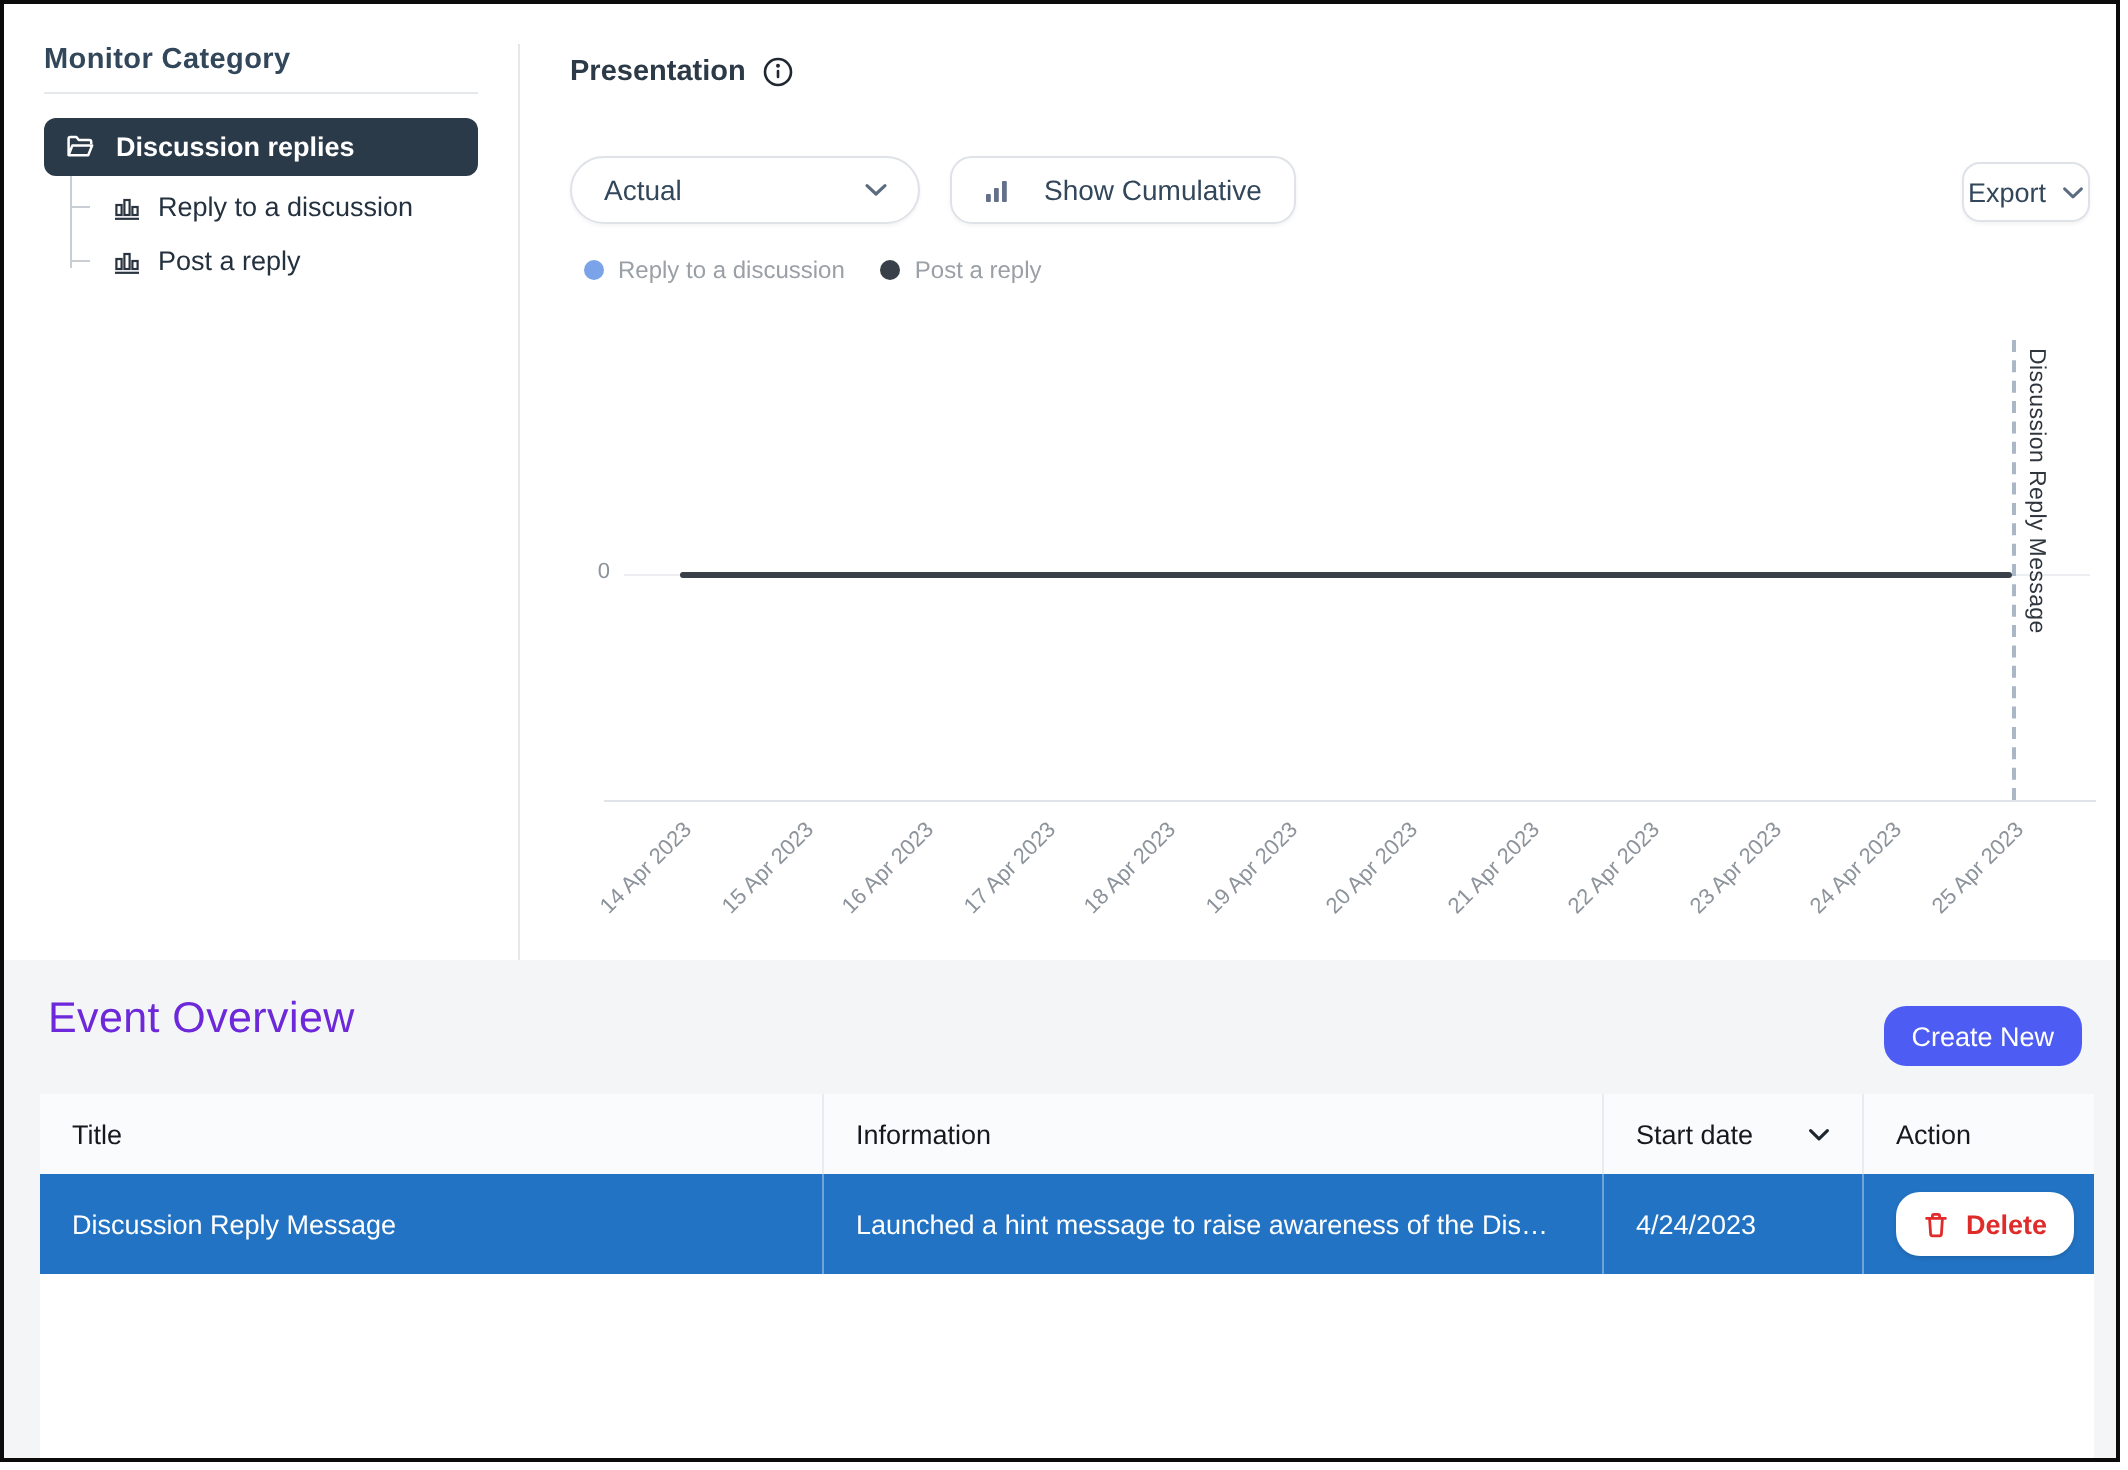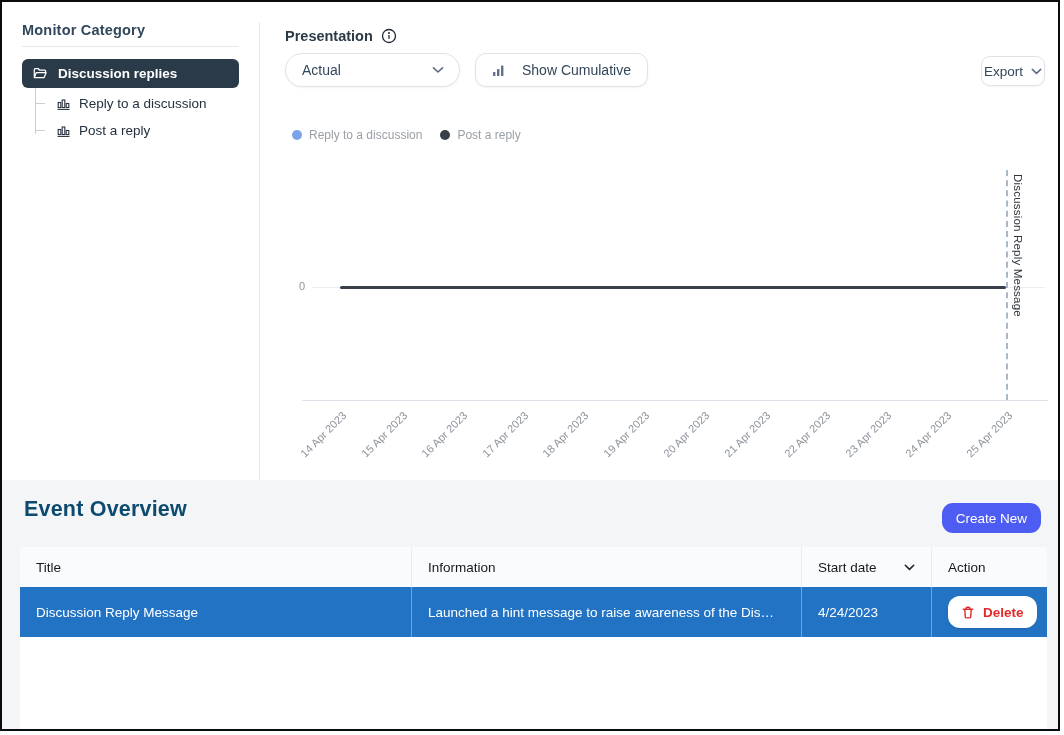--- a/index.html
+++ b/index.html
@@ -16,42 +16,42 @@
   .tree-selected { margin-top:12px; height:29px; background:#2b3a49; border-radius:6px; display:flex; align-items:center; gap:10px; padding:0 11px; color:#fff; font-size:13.5px; font-weight:600; cursor:pointer; }
   .tree-children { position:relative; margin-left:13px; margin-top:2px; }
   .tree-rail { position:absolute; left:0; top:-2px; height:46px; width:1px; background:#c9ced4; }
   .tree-item { position:relative; height:27px; display:flex; align-items:center; gap:9px; padding-left:22px; color:#24313f; font-size:13.5px; cursor:pointer; }
   .tree-item::before { content:""; position:absolute; left:0; top:13px; width:10px; height:1px; background:#c9ced4; }
 
   .v-divider { position:absolute; left:257px; top:20px; width:1px; height:458px; background:#e5e8eb; }
 
   .main { position:absolute; left:283px; top:0; width:763px; height:478px; }
   .panel-head { position:absolute; left:0; top:26px; display:flex; align-items:center; gap:8px; font-size:14.5px; font-weight:600; color:#2c3a47; }
-  .controls { position:absolute; left:0; top:51px; width:763px; height:34px; }
+  .controls { position:absolute; left:0; top:76px; width:763px; height:34px; }
   .ctl { background:#fff; border:1px solid #dfe3e8; color:#33475b; font-size:14px; box-shadow:0 1px 2px rgba(16,24,40,.05); font-family:inherit; }
   .select { position:absolute; left:0; top:0; width:175px; height:34px; border-radius:17px; display:flex; align-items:center; justify-content:space-between; padding:0 15px 0 16px; cursor:pointer; }
   .btn-cumulative { position:absolute; left:190px; top:0; height:34px; border-radius:11px; display:flex; align-items:center; gap:17px; padding:6px 16px; cursor:pointer; }
   .btn-export { position:absolute; right:3px; top:3px; height:30px; border-radius:9px; display:flex; align-items:center; gap:8px; padding:0 2px; font-size:13.5px; cursor:pointer; }
 
   
   .chart { position:absolute; left:0; top:118px; width:763px; height:356px; }
   .legend { position:absolute; left:7px; top:8px; display:flex; align-items:center; gap:18px; }
   .legend-item { display:flex; align-items:center; gap:7px; font-size:12px; color:#9aa0a6; }
   .legend-dot { width:10px; height:10px; border-radius:50%; display:inline-block; }
   .y-tick { position:absolute; font-size:11px; color:#8d939b; }
   .grid-zero { position:absolute; height:1px; background:#eceef1; }
   .series-line { position:absolute; height:3px; border-radius:2px; }
   .axis-x { position:absolute; height:1px; background:#e0e4ea; }
   .vline { position:absolute; width:0; border-left:2px dashed #a9b7c7; }
   .vline-label { position:absolute; writing-mode:vertical-rl; font-size:11.5px; color:#30363d; letter-spacing:.2px; white-space:nowrap; }
   .x-tick { position:absolute; width:110px; text-align:right; font-size:11px; color:#8d939b; white-space:nowrap; transform-origin:100% 0; transform:rotate(-45deg); }
 
   
   .bottom-section { position:absolute; left:0; top:478px; width:100%; height:253px; background:#f4f5f6; }
-  .events-title { position:absolute; left:22px; top:17px; font-size:21.5px; font-weight:700; color:#0c4a6e; letter-spacing:.2px; }
+  .events-title { position:absolute; left:22px; top:17px; font-size:21.5px; font-weight:400; color:#6d28d9; letter-spacing:.2px; }
   .btn-create { position:absolute; right:17px; top:23px; height:30px; padding:0 14px; background:#4d5df3; color:#fff; border:none; border-radius:11px; font-size:13.5px; font-family:inherit; cursor:pointer; }
 
   .table { position:absolute; left:18px; top:67px; width:1027px; height:182px; background:#fff; }
   .thead { display:flex; height:40px; background:#fafbfd; }
   .th { flex:none; display:flex; align-items:center; padding:0 16px; font-size:13.5px; color:#15191e; border-right:1px solid #e9ecef; }
   .th:last-child { border-right:none; }
   .th.sortable { justify-content:space-between; cursor:pointer; }
   .tr { display:flex; height:50px; color:#fff; cursor:pointer; }
   .td { flex:none; display:flex; align-items:center; padding:0 16px; font-size:13.5px; border-right:1px solid rgba(255,255,255,.35); overflow:hidden; }
   .td:last-child { border-right:none; }

